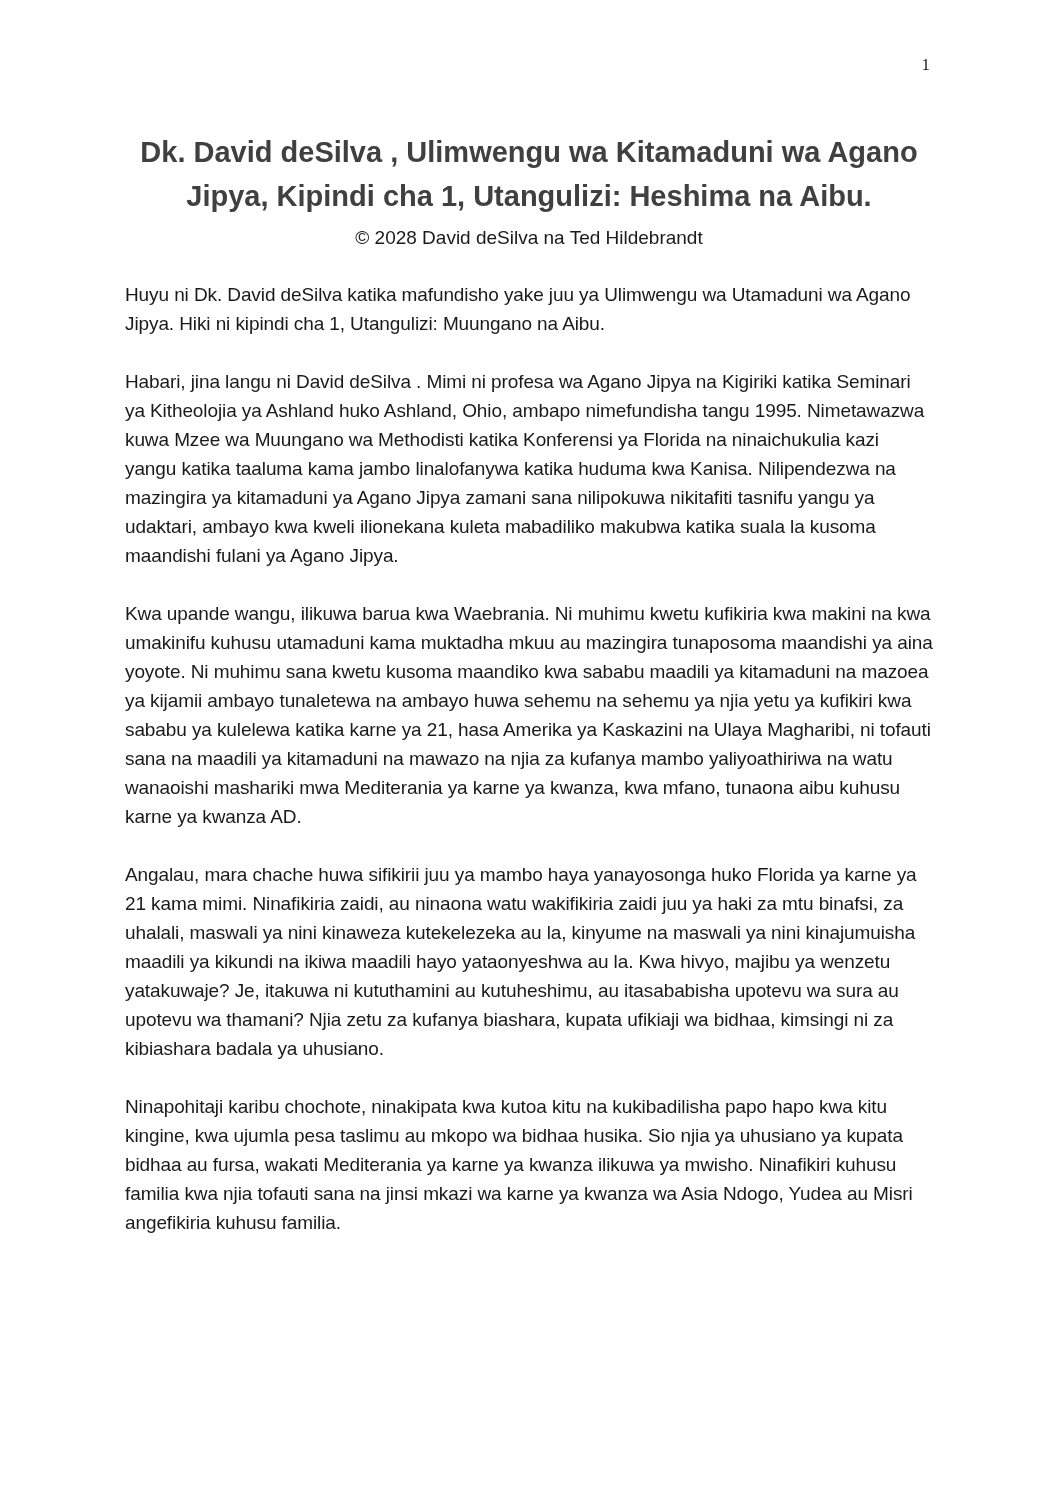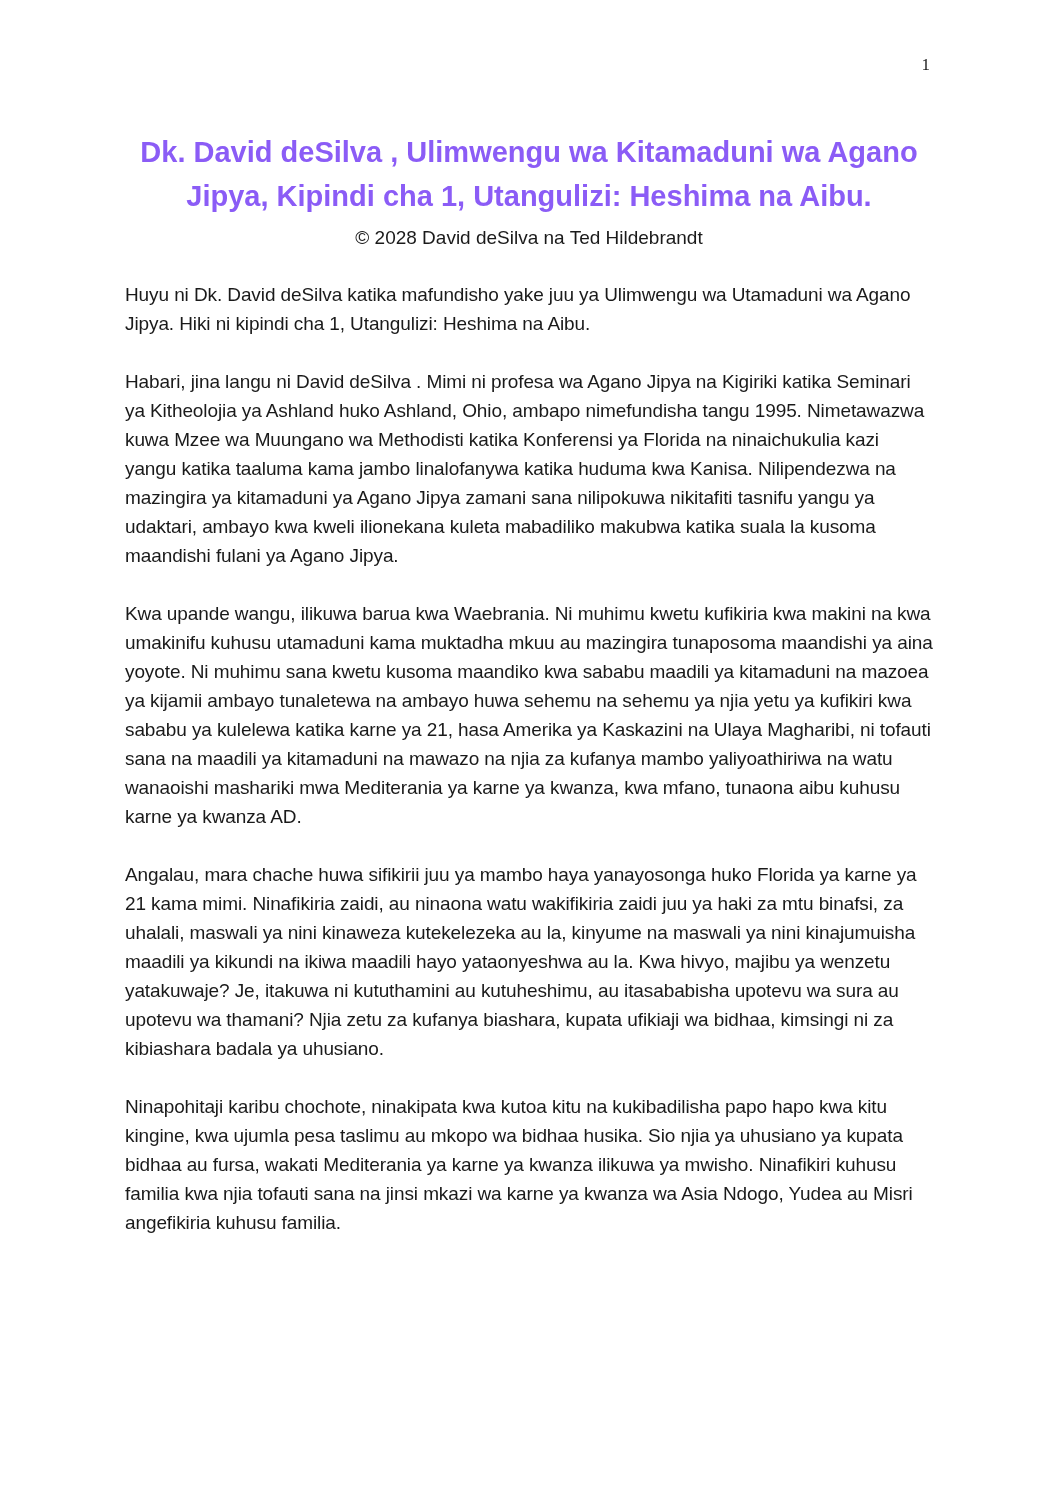--- a/index.html
+++ b/index.html
@@ -31,21 +31,21 @@
     left: 125px;
     width: 808px;
   }
   .doc-title {
     margin: 0 auto 6px auto;
     max-width: 800px;
     font-size: 29px;
     line-height: 1.52;
     font-weight: bold;
     text-align: center;
-    color: #8b5cf6;
+    color: #404040;
   }
   .copyright-line {
     margin: 2px 0 28px 0;
     font-size: 19px;
     line-height: 1.45;
     text-align: center;
     color: #1a1a1a;
   }
   .body-text p {
     margin: 0 0 29px 0;
@@ -63,21 +63,21 @@
 
   <div class="page-number">1</div>
 
   <div class="content">
 
     <h1 class="doc-title">Dk. David deSilva , Ulimwengu wa Kitamaduni wa Agano Jipya, Kipindi cha 1, Utangulizi: Heshima na Aibu.</h1>
 
     <div class="copyright-line">© 2028 David deSilva na Ted Hildebrandt</div>
 
     <div class="body-text">
-      <p>Huyu ni Dk. David deSilva katika mafundisho yake juu ya Ulimwengu wa Utamaduni wa Agano Jipya. Hiki ni kipindi cha 1, Utangulizi: Heshima na Aibu.</p>
+      <p>Huyu ni Dk. David deSilva katika mafundisho yake juu ya Ulimwengu wa Utamaduni wa Agano Jipya. Hiki ni kipindi cha 1, Utangulizi: Muungano na Aibu.</p>
       <p>Habari, jina langu ni David deSilva . Mimi ni profesa wa Agano Jipya na Kigiriki katika Seminari ya Kitheolojia ya Ashland huko Ashland, Ohio, ambapo nimefundisha tangu 1995. Nimetawazwa kuwa Mzee wa Muungano wa Methodisti katika Konferensi ya Florida na ninaichukulia kazi yangu katika taaluma kama jambo linalofanywa katika huduma kwa Kanisa. Nilipendezwa na mazingira ya kitamaduni ya Agano Jipya zamani sana nilipokuwa nikitafiti tasnifu yangu ya udaktari, ambayo kwa kweli ilionekana kuleta mabadiliko makubwa katika suala la kusoma maandishi fulani ya Agano Jipya.</p>
       <p>Kwa upande wangu, ilikuwa barua kwa Waebrania. Ni muhimu kwetu kufikiria kwa makini na kwa umakinifu kuhusu utamaduni kama muktadha mkuu au mazingira tunaposoma maandishi ya aina yoyote. Ni muhimu sana kwetu kusoma maandiko kwa sababu maadili ya kitamaduni na mazoea ya kijamii ambayo tunaletewa na ambayo huwa sehemu na sehemu ya njia yetu ya kufikiri kwa sababu ya kulelewa katika karne ya 21, hasa Amerika ya Kaskazini na Ulaya Magharibi, ni tofauti sana na maadili ya kitamaduni na mawazo na njia za kufanya mambo yaliyoathiriwa na watu wanaoishi mashariki mwa Mediterania ya karne ya kwanza, kwa mfano, tunaona aibu kuhusu karne ya kwanza AD.</p>
       <p>Angalau, mara chache huwa sifikirii juu ya mambo haya yanayosonga huko Florida ya karne ya 21 kama mimi. Ninafikiria zaidi, au ninaona watu wakifikiria zaidi juu ya haki za mtu binafsi, za uhalali, maswali ya nini kinaweza kutekelezeka au la, kinyume na maswali ya nini kinajumuisha maadili ya kikundi na ikiwa maadili hayo yataonyeshwa au la. Kwa hivyo, majibu ya wenzetu yatakuwaje? Je, itakuwa ni kututhamini au kutuheshimu, au itasababisha upotevu wa sura au upotevu wa thamani? Njia zetu za kufanya biashara, kupata ufikiaji wa bidhaa, kimsingi ni za kibiashara badala ya uhusiano.</p>
       <p>Ninapohitaji karibu chochote, ninakipata kwa kutoa kitu na kukibadilisha papo hapo kwa kitu kingine, kwa ujumla pesa taslimu au mkopo wa bidhaa husika. Sio njia ya uhusiano ya kupata bidhaa au fursa, wakati Mediterania ya karne ya kwanza ilikuwa ya mwisho. Ninafikiri kuhusu familia kwa njia tofauti sana na jinsi mkazi wa karne ya kwanza wa Asia Ndogo, Yudea au Misri angefikiria kuhusu familia.</p>
     </div>
 
   </div>
 </div>
 
 </body></html>

